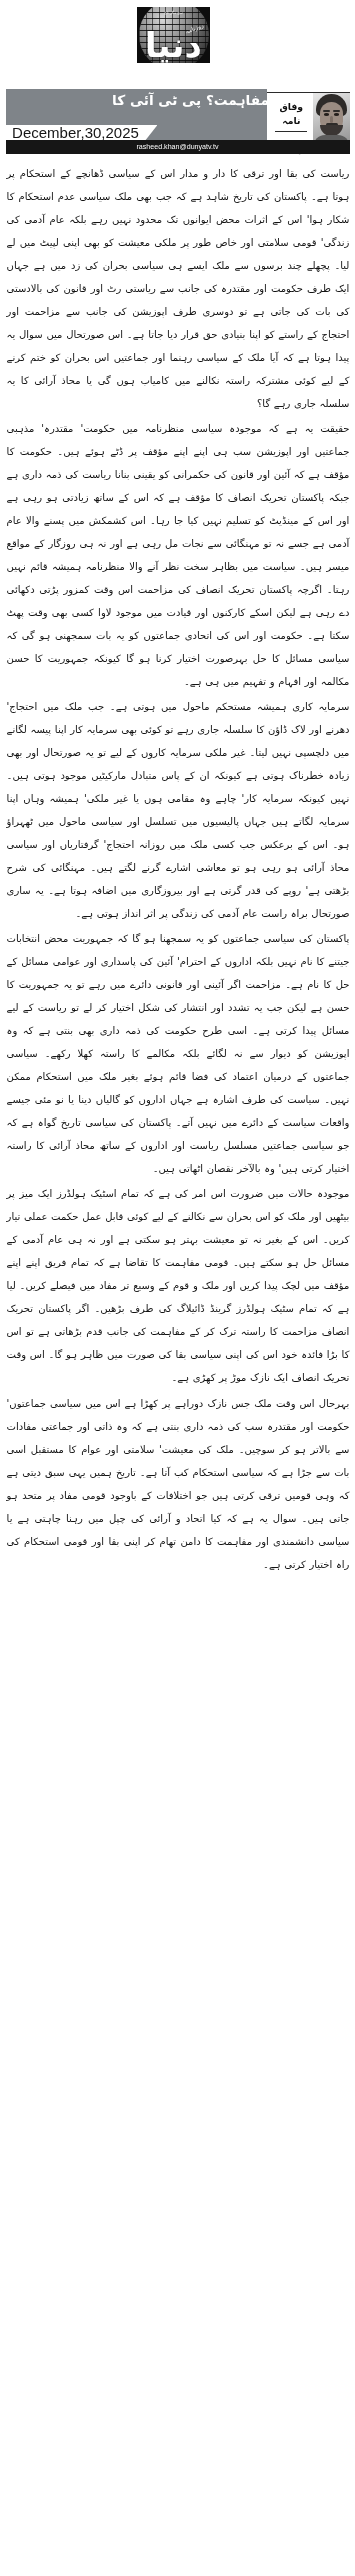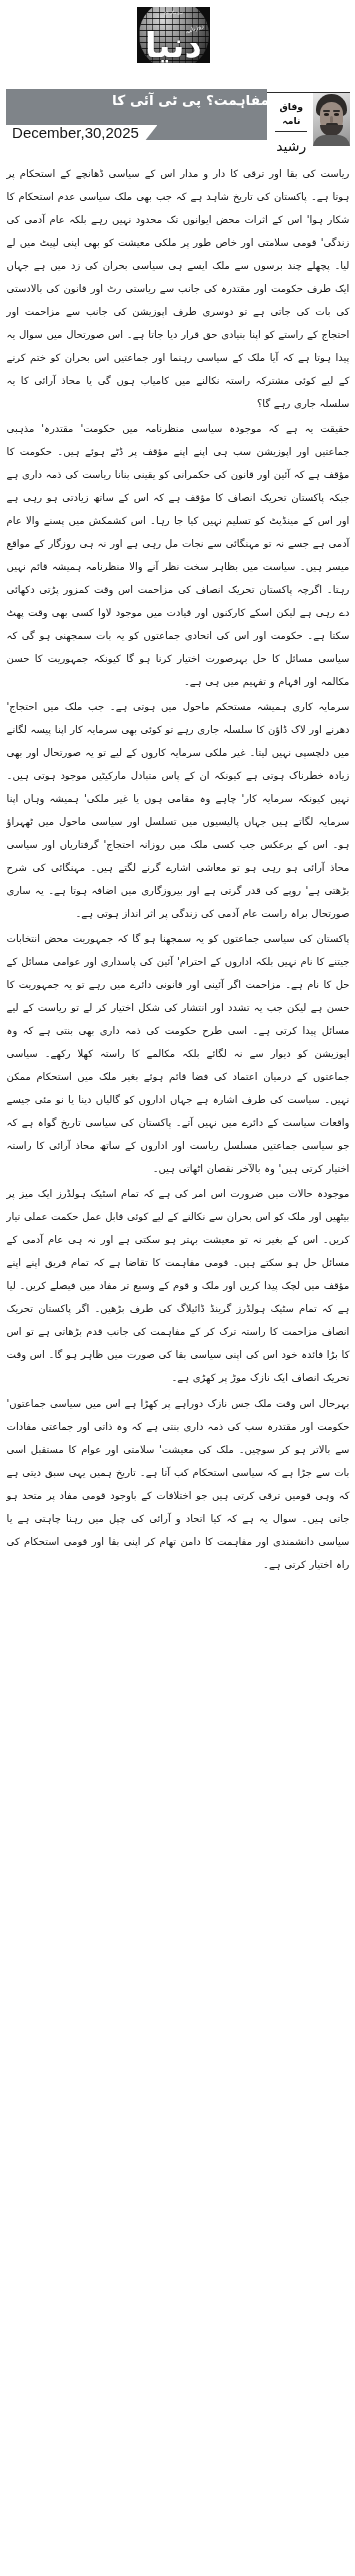--- a/index.html
+++ b/index.html
@@ -286,20 +286,23 @@
       <div class="p-brow-r"></div>
       <div class="p-eye-l"></div>
       <div class="p-eye-r"></div>
       <div class="p-nose"></div>
       <div class="p-mous"></div>
       <div class="p-beard"></div>
       <div class="p-body"></div>
     </div>
   </div>
 
+  <div class="band-black">
+    <div class="email">rasheed.khan@dunyatv.tv</div>
+  </div>
 </div>
 
 <div class="article">
   <p>ریاست کی بقا اور ترقی کا دار و مدار اس کے سیاسی ڈھانچے کے استحکام پر ہوتا ہے۔ پاکستان کی تاریخ شاہد ہے کہ جب بھی ملک سیاسی عدم استحکام کا شکار ہوا' اس کے اثرات محض ایوانوں تک محدود نہیں رہے بلکہ عام آدمی کی زندگی' قومی سلامتی اور خاص طور پر ملکی معیشت کو بھی اپنی لپیٹ میں لے لیا۔ پچھلے چند برسوں سے ملک ایسے ہی سیاسی بحران کی زد میں ہے جہاں ایک طرف حکومت اور مقتدرہ کی جانب سے ریاستی رٹ اور قانون کی بالادستی کی بات کی جاتی ہے تو دوسری طرف اپوزیشن کی جانب سے مزاحمت اور احتجاج کے راستے کو اپنا بنیادی حق قرار دیا جاتا ہے۔ اس صورتحال میں سوال یہ پیدا ہوتا ہے کہ آیا ملک کے سیاسی رہنما اور جماعتیں اس بحران کو ختم کرنے کے لیے کوئی مشترکہ راستہ نکالنے میں کامیاب ہوں گی یا محاذ آرائی کا یہ سلسلہ جاری رہے گا؟</p>
   <p>حقیقت یہ ہے کہ موجودہ سیاسی منظرنامہ میں حکومت' مقتدرہ' مذہبی جماعتیں اور اپوزیشن سب ہی اپنے اپنے مؤقف پر ڈٹے ہوئے ہیں۔ حکومت کا مؤقف ہے کہ آئین اور قانون کی حکمرانی کو یقینی بنانا ریاست کی ذمہ داری ہے جبکہ پاکستان تحریک انصاف کا مؤقف ہے کہ اس کے ساتھ زیادتی ہو رہی ہے اور اس کے مینڈیٹ کو تسلیم نہیں کیا جا رہا۔ اس کشمکش میں پسنے والا عام آدمی ہے جسے نہ تو مہنگائی سے نجات مل رہی ہے اور نہ ہی روزگار کے مواقع میسر ہیں۔ سیاست میں بظاہر سخت نظر آنے والا منظرنامہ ہمیشہ قائم نہیں رہتا۔ اگرچہ پاکستان تحریک انصاف کی مزاحمت اس وقت کمزور پڑتی دکھائی دے رہی ہے لیکن اسکے کارکنوں اور قیادت میں موجود لاوا کسی بھی وقت پھٹ سکتا ہے۔ حکومت اور اس کی اتحادی جماعتوں کو یہ بات سمجھنی ہو گی کہ سیاسی مسائل کا حل بہرصورت اختیار کرنا ہو گا کیونکہ جمہوریت کا حسن مکالمہ اور افہام و تفہیم میں ہی ہے۔</p>
   <p>سرمایہ کاری ہمیشہ مستحکم ماحول میں ہوتی ہے۔ جب ملک میں احتجاج' دھرنے اور لاک ڈاؤن کا سلسلہ جاری رہے تو کوئی بھی سرمایہ کار اپنا پیسہ لگانے میں دلچسپی نہیں لیتا۔ غیر ملکی سرمایہ کاروں کے لیے تو یہ صورتحال اور بھی زیادہ خطرناک ہوتی ہے کیونکہ ان کے پاس متبادل مارکیٹیں موجود ہوتی ہیں۔ نہیں کیونکہ سرمایہ کار' چاہے وہ مقامی ہوں یا غیر ملکی' ہمیشہ وہاں اپنا سرمایہ لگاتے ہیں جہاں پالیسیوں میں تسلسل اور سیاسی ماحول میں ٹھہراؤ ہو۔ اس کے برعکس جب کسی ملک میں روزانہ احتجاج' گرفتاریاں اور سیاسی محاذ آرائی ہو رہی ہو تو معاشی اشارے گرنے لگتے ہیں۔ مہنگائی کی شرح بڑھتی ہے' روپے کی قدر گرتی ہے اور بیروزگاری میں اضافہ ہوتا ہے۔ یہ ساری صورتحال براہ راست عام آدمی کی زندگی پر اثر انداز ہوتی ہے۔</p>
   <p>پاکستان کی سیاسی جماعتوں کو یہ سمجھنا ہو گا کہ جمہوریت محض انتخابات جیتنے کا نام نہیں بلکہ اداروں کے احترام' آئین کی پاسداری اور عوامی مسائل کے حل کا نام ہے۔ مزاحمت اگر آئینی اور قانونی دائرے میں رہے تو یہ جمہوریت کا حسن ہے لیکن جب یہ تشدد اور انتشار کی شکل اختیار کر لے تو ریاست کے لیے مسائل پیدا کرتی ہے۔ اسی طرح حکومت کی ذمہ داری بھی بنتی ہے کہ وہ اپوزیشن کو دیوار سے نہ لگائے بلکہ مکالمے کا راستہ کھلا رکھے۔ سیاسی جماعتوں کے درمیان اعتماد کی فضا قائم ہوئے بغیر ملک میں استحکام ممکن نہیں۔ سیاست کی طرف اشارہ ہے جہاں اداروں کو گالیاں دینا یا نو مئی جیسے واقعات سیاست کے دائرے میں نہیں آتے۔ پاکستان کی سیاسی تاریخ گواہ ہے کہ جو سیاسی جماعتیں مسلسل ریاست اور اداروں کے ساتھ محاذ آرائی کا راستہ اختیار کرتی ہیں' وہ بالآخر نقصان اٹھاتی ہیں۔</p>
   <p>موجودہ حالات میں ضرورت اس امر کی ہے کہ تمام اسٹیک ہولڈرز ایک میز پر بیٹھیں اور ملک کو اس بحران سے نکالنے کے لیے کوئی قابل عمل حکمت عملی تیار کریں۔ اس کے بغیر نہ تو معیشت بہتر ہو سکتی ہے اور نہ ہی عام آدمی کے مسائل حل ہو سکتے ہیں۔ قومی مفاہمت کا تقاضا ہے کہ تمام فریق اپنے اپنے مؤقف میں لچک پیدا کریں اور ملک و قوم کے وسیع تر مفاد میں فیصلے کریں۔ لیا ہے کہ تمام سٹیک ہولڈرز گرینڈ ڈائیلاگ کی طرف بڑھیں۔ اگر پاکستان تحریک انصاف مزاحمت کا راستہ ترک کر کے مفاہمت کی جانب قدم بڑھاتی ہے تو اس کا بڑا فائدہ خود اس کی اپنی سیاسی بقا کی صورت میں ظاہر ہو گا۔ اس وقت تحریک انصاف ایک نازک موڑ پر کھڑی ہے۔</p>
   <p>بہرحال اس وقت ملک جس نازک دوراہے پر کھڑا ہے اس میں سیاسی جماعتوں' حکومت اور مقتدرہ سب کی ذمہ داری بنتی ہے کہ وہ ذاتی اور جماعتی مفادات سے بالاتر ہو کر سوچیں۔ ملک کی معیشت' سلامتی اور عوام کا مستقبل اسی بات سے جڑا ہے کہ سیاسی استحکام کب آتا ہے۔ تاریخ ہمیں یہی سبق دیتی ہے کہ وہی قومیں ترقی کرتی ہیں جو اختلافات کے باوجود قومی مفاد پر متحد ہو جاتی ہیں۔ سوال یہ ہے کہ کیا اتحاد و آرائی کی چپل میں رہنا چاہتی ہے یا سیاسی دانشمندی اور مفاہمت کا دامن تھام کر اپنی بقا اور قومی استحکام کی راہ اختیار کرتی ہے۔</p>
 </div>

